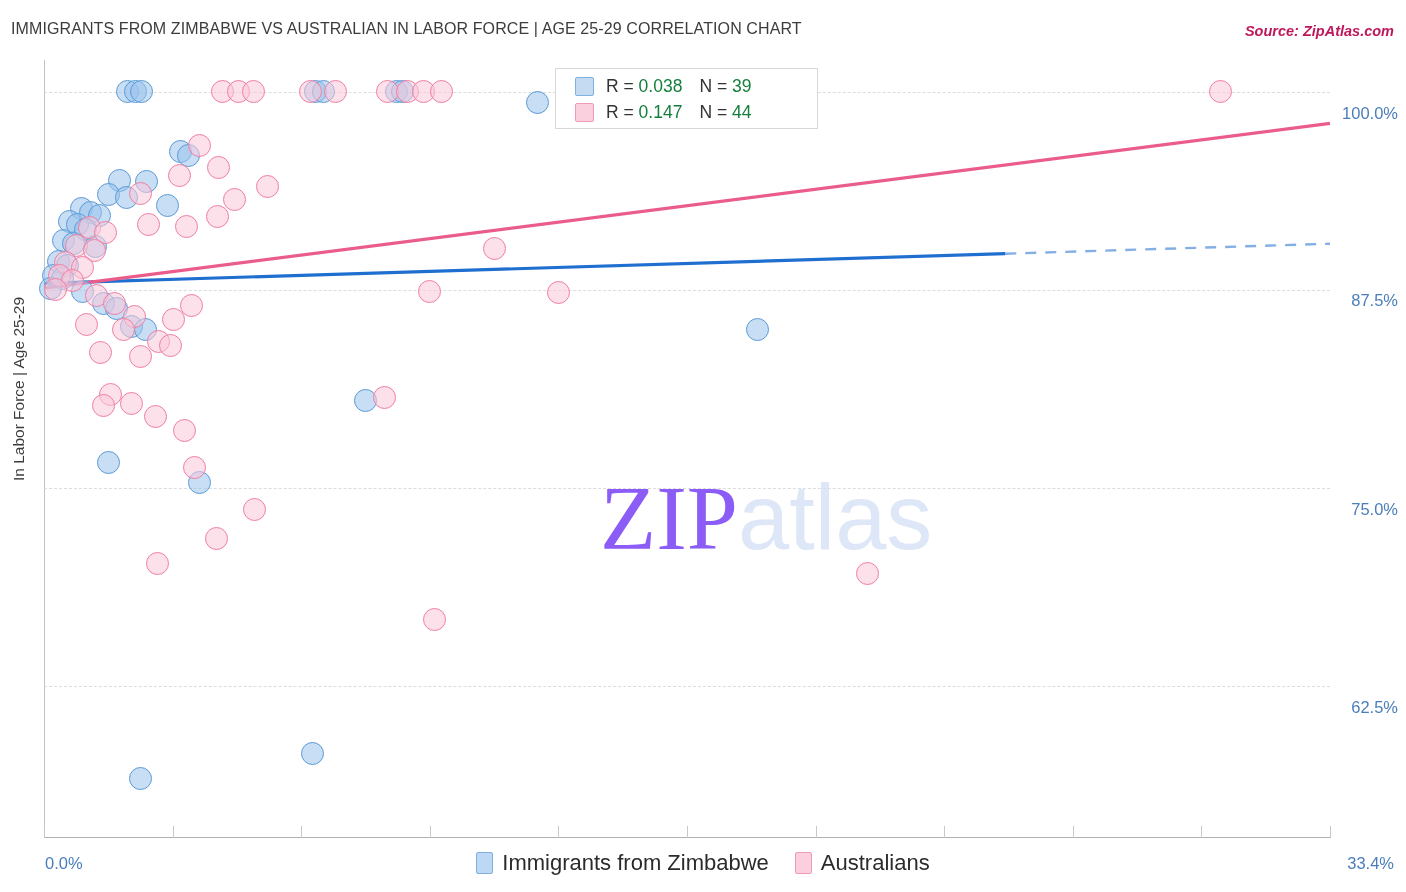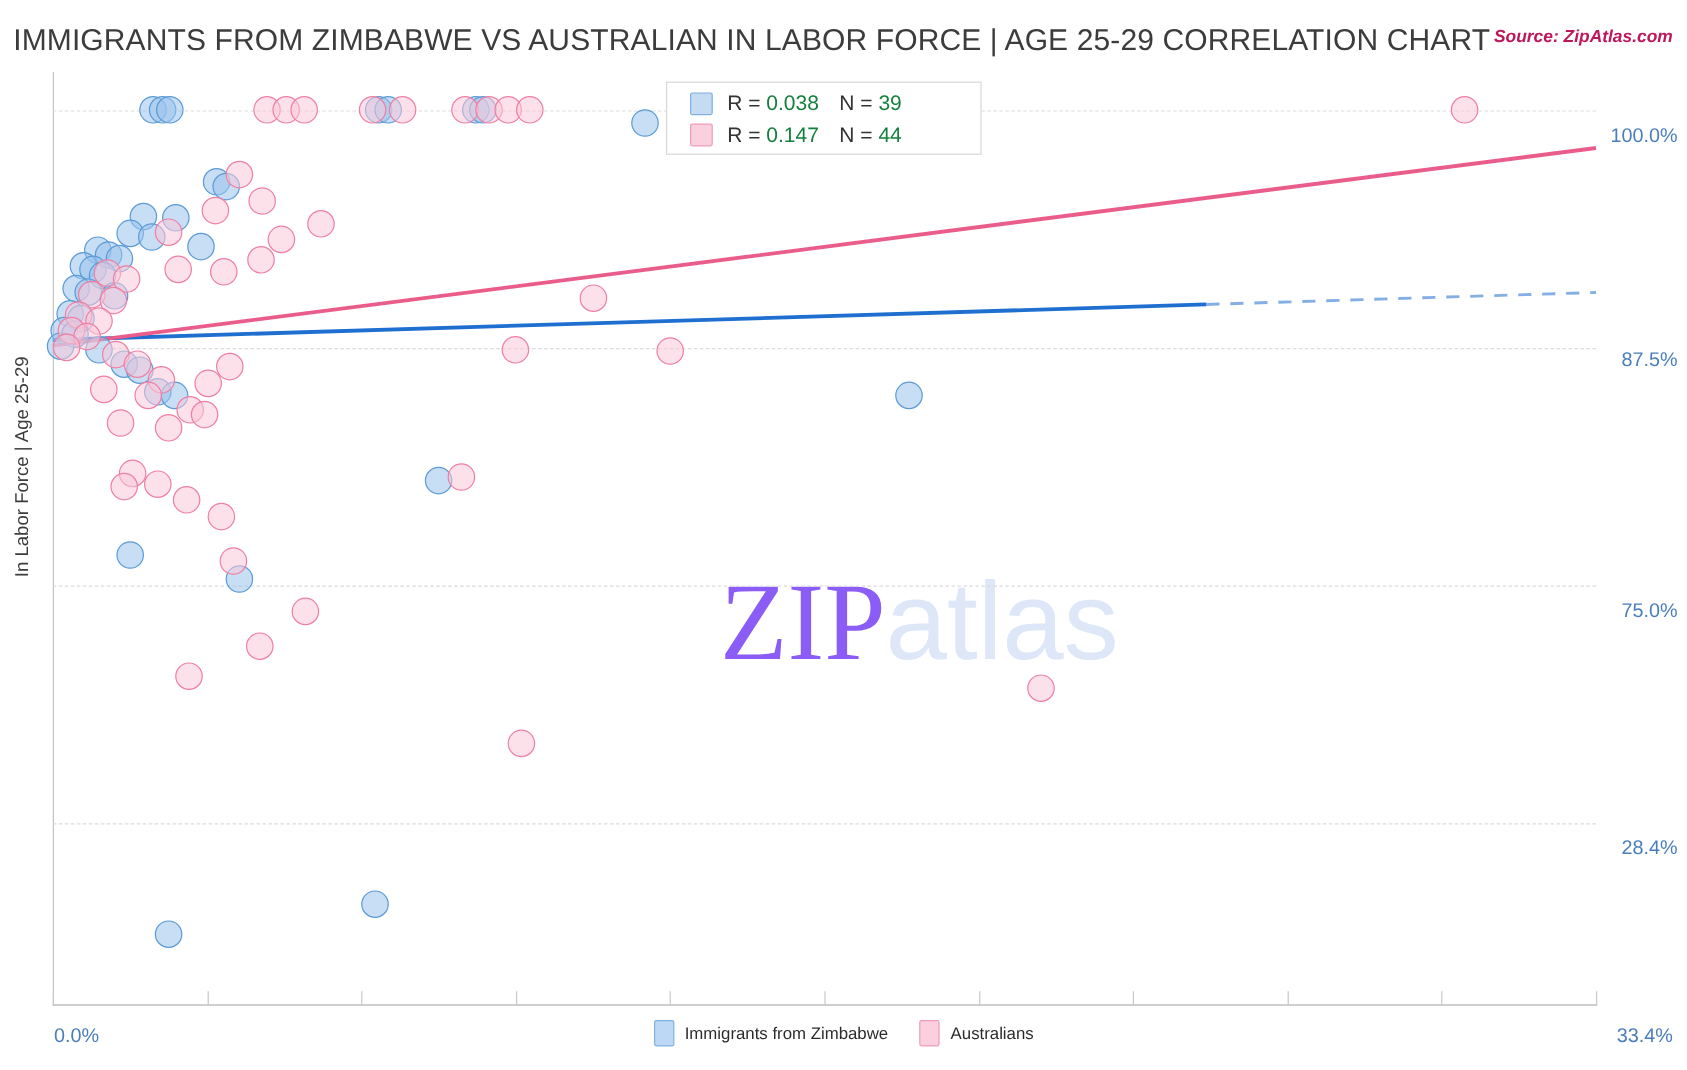--- a/index.html
+++ b/index.html
@@ -6,21 +6,21 @@
     margin: 0; padding: 0;
     width: 1406px; height: 892px;
     background: #ffffff;
     font-family: "Liberation Sans", sans-serif;
     overflow: hidden;
   }
   #root { position: relative; width: 1406px; height: 892px; }
 
   .title {
     position: absolute; left: 11px; top: 20px;
-    font-size: 25px; letter-spacing: 0.1px;
+    font-size: 16px; letter-spacing: 0.1px;
     color: #3c3c3c; white-space: nowrap;
   }
   .source {
     position: absolute; right: 12px; top: 23px;
     font-size: 14.5px; font-style: italic; font-weight: bold;
     color: #be185d; white-space: nowrap;
   }
 
   .plot {
     position: absolute;
@@ -99,21 +99,21 @@
   .lg-n { margin-left: 17px; font-size: 17.5px; color: #333; }
 
   .bottom-legend {
     position: absolute; left: 0; top: 850px; width: 1406px;
     display: flex; justify-content: center; align-items: center; gap: 26px;
   }
   .bl-item { display: flex; align-items: center; gap: 9px; }
   .bl-sw { width: 17px; height: 22px; border-radius: 2px; box-sizing: border-box; }
   .bl-sw.b { background: #bcd8f5; border: 1.2px solid #7fb0e0; }
   .bl-sw.p { background: #fbcfdd; border: 1.2px solid #f09ab8; }
-  .bl-lbl { font-size: 14px; color: #2b2b2b; white-space: nowrap; }
+  .bl-lbl { font-size: 22px; color: #2b2b2b; white-space: nowrap; }
 
   svg.lines { position: absolute; left: 0; top: 0; width: 1286px; height: 776px; overflow: visible; }
 </style>
 </head>
 <body>
 
 <div id="root">
 
   <div class="title">IMMIGRANTS FROM ZIMBABWE VS AUSTRALIAN IN LABOR FORCE | AGE 25-29 CORRELATION CHART</div>
   <div class="source">Source: ZipAtlas.com</div>
@@ -233,21 +233,21 @@
         <div class="pt p" style="left: 101.668px; top: 492.108px; width: 23px; height: 23px;"></div>
         <div class="pt p" style="left: 811.54px; top: 501.61px; width: 23px; height: 23px;"></div>
         <div class="pt p" style="left: 379.444px; top: 547.537px; width: 23px; height: 23px;"></div>
       </div>
   </div>
 
   <div id="ylabels">
       <div class="ylabel-right" style="top: 103.673px;">100.0%</div>
       <div class="ylabel-right" style="top: 291px;">87.5%</div>
       <div class="ylabel-right" style="top: 499.592px;">75.0%</div>
-      <div class="ylabel-right" style="top: 697.551px;">28.4%</div>
+      <div class="ylabel-right" style="top: 697.551px;">62.5%</div>
     </div>
   <div id="xticks">
       <div class="xtick" style="left: 44px;"></div>
       <div class="xtick" style="left: 172.6px;"></div>
       <div class="xtick" style="left: 301.2px;"></div>
       <div class="xtick" style="left: 429.8px;"></div>
       <div class="xtick" style="left: 558.4px;"></div>
       <div class="xtick" style="left: 687px;"></div>
       <div class="xtick" style="left: 815.6px;"></div>
       <div class="xtick" style="left: 944.2px;"></div>

